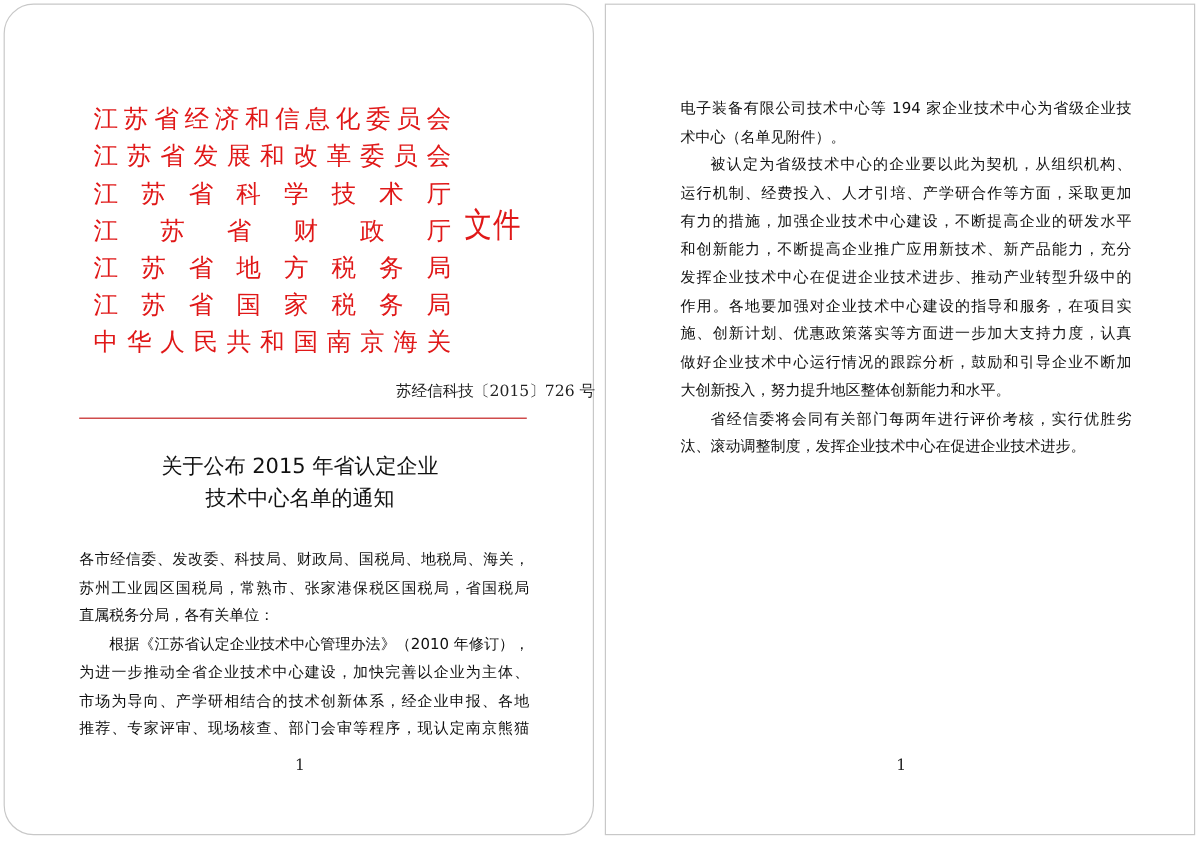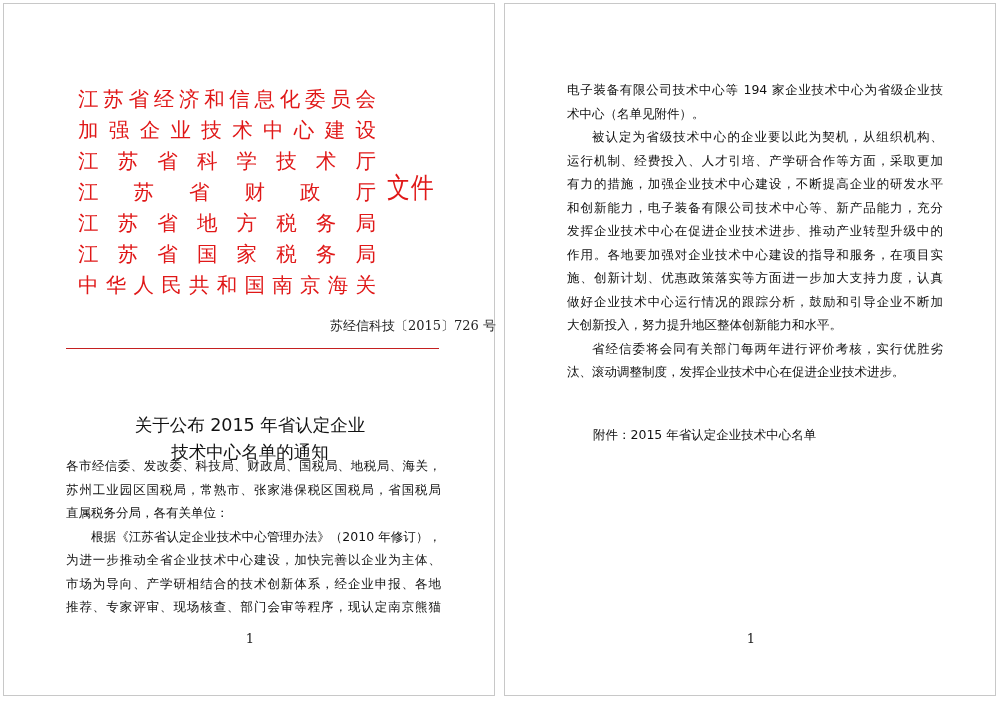--- a/index.html
+++ b/index.html
@@ -4,21 +4,21 @@
   <style>
     html, body { margin: 0; padding: 0; }
     body {
       width: 1000px; height: 701px; background: #ffffff; position: relative; overflow: hidden;
       font-family: "DejaVu Sans", sans-serif; color: #111;
     }
     .page {
       position: absolute; top: 3px; height: 693px; background: #fff;
       border: 1px solid #c8c8c8; box-sizing: border-box;
     }
-    #page-left { left: 3px; width: 492px; }
+    #page-left { left: 3px; width: 492px; border-radius: 25px; }
     #page-right { left: 504px; width: 492px; padding-left: 48px; }
 
     .header-block { position: absolute; left: 74px; top: 80px; }
     .org-line {
       color: #e01818; font-size: 20.5px; height: 31px; line-height: 31px;
       width: 298px; text-align: justify; text-align-last: justify; white-space: nowrap;
       letter-spacing: 0px;
     }
     .wenjian {
       position: absolute; left: 383px; top: 164px; color: #e01818;
@@ -27,21 +27,21 @@
     }
     .doc-number {
       position: absolute; left: 0; width: 492px; top: 313px; text-align: right;
       font-family: "DejaVu Serif", serif; font-size: 13px; color: #222;
     }
     .red-rule {
       position: absolute; left: 62px; width: 373px; top: 344px; height: 1px; background: #c42020;
     }
     .title {
       position: absolute; left: 0; width: 492px; top: 372px; text-align: center;
-      font-size: 17.5px; line-height: 27px; color: #111; margin-top: 36px;
+      font-size: 17.5px; line-height: 27px; color: #111;
     }
     .body-text {
       position: absolute; font-size: 12.5px; line-height: 23.5px; color: #111;
     }
     .left-body { left: 62px; top: 450px; width: 375px; }
     .right-body { left: 62px; top: 74px; width: 376px; }
     .bline { white-space: nowrap; text-align: justify; text-align-last: justify; }
     .bline.last { text-align-last: left; }
     .indent { padding-left: 25px; }
     .attach { position: absolute; left: 88px; top: 423px; font-size: 12.5px; white-space: nowrap; }
@@ -49,21 +49,21 @@
       position: absolute; left: 0; width: 492px; top: 627px; text-align: center;
       font-family: "DejaVu Serif", serif; font-size: 13px; color: #222;
     }
   </style>
 </head>
 <body>
 
 <div class="page" id="page-left">
   <div class="header-block">
     <div class="org-line">江苏省经济和信息化委员会</div>
-    <div class="org-line">加强企业技术中心建设</div>
+    <div class="org-line">江苏省发展和改革委员会</div>
     <div class="org-line">江 苏 省 科 学 技 术 厅</div>
     <div class="org-line">江 苏 省 财 政 厅</div>
     <div class="org-line">江 苏 省 地 方 税 务 局</div>
     <div class="org-line">江 苏 省 国 家 税 务 局</div>
     <div class="org-line">中华人民共和国南京海关</div>
   </div>
   <div class="wenjian">文件</div>
   <div class="doc-number">苏经信科技〔2015〕726 号</div>
   <div class="red-rule"></div>
   <div class="title">
@@ -82,24 +82,23 @@
   <div class="page-num">1</div>
 </div>
 
 <div class="page" id="page-right">
   <div class="body-text right-body">
     <div class="bline">电子装备有限公司技术中心等 194 家企业技术中心为省级企业技</div>
     <div class="bline last">术中心（名单见附件）。</div>
     <div class="bline indent">被认定为省级技术中心的企业要以此为契机，从组织机构、</div>
     <div class="bline">运行机制、经费投入、人才引培、产学研合作等方面，采取更加</div>
     <div class="bline">有力的措施，加强企业技术中心建设，不断提高企业的研发水平</div>
-    <div class="bline">和创新能力，电子装备有限公司技术中心等、新产品能力，充分</div>
+    <div class="bline">和创新能力，不断提高企业推广应用新技术、新产品能力，充分</div>
     <div class="bline">发挥企业技术中心在促进企业技术进步、推动产业转型升级中的</div>
     <div class="bline">作用。各地要加强对企业技术中心建设的指导和服务，在项目实</div>
     <div class="bline">施、创新计划、优惠政策落实等方面进一步加大支持力度，认真</div>
     <div class="bline">做好企业技术中心运行情况的跟踪分析，鼓励和引导企业不断加</div>
     <div class="bline last">大创新投入，努力提升地区整体创新能力和水平。</div>
     <div class="bline indent">省经信委将会同有关部门每两年进行评价考核，实行优胜劣</div>
     <div class="bline last">汰、滚动调整制度，发挥企业技术中心在促进企业技术进步。</div>
   </div>
-  <div class="attach">附件：2015 年省认定企业技术中心名单</div>
   <div class="page-num">1</div>
 </div>
 
 </body></html>

